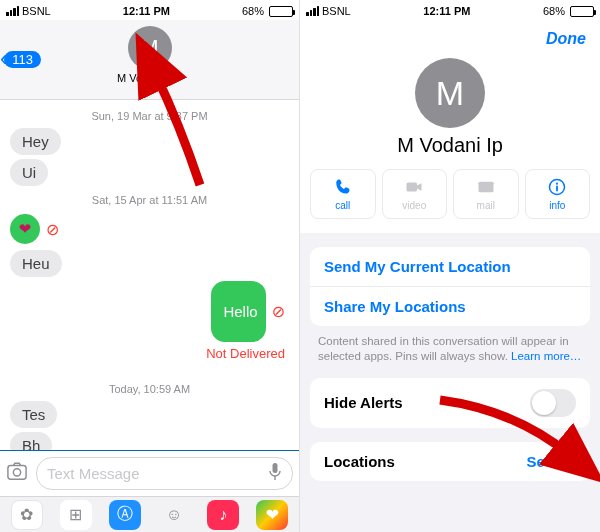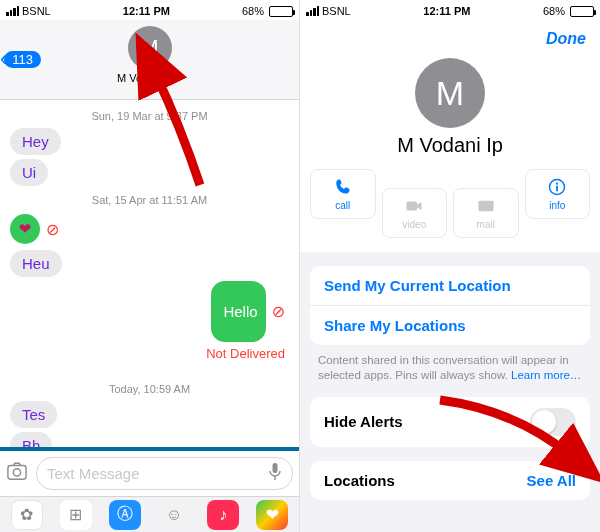--- a/index.html
+++ b/index.html
@@ -23,29 +23,29 @@
   .back { position:absolute; left:0; top:28px; display:flex; align-items:center; color:#007aff; font-size:15px; font-weight:500; }
   .back-chevron { font-size:22px; line-height:1; margin-right:-3px; font-weight:500; }
   .badge { background:#007aff; color:#fff; border-radius:14px; font-size:13px; padding:1px 8px; }
   .avatar-sm { width:44px; height:44px; border-radius:50%; background:#8e8e93; color:#fff; display:flex; align-items:center; justify-content:center; font-size:22px; font-weight:400; margin:2px auto 2px; }
   .contact-name-sm { text-align:center; font-size:11px; color:#000; }
   .contact-name-sm::after { content:" ›"; color:#8e8e93; }
 
   
   .messages { flex:1; overflow:hidden; padding:4px 10px 0; display:flex; flex-direction:column; font-size:14px; }
   .tstamp { text-align:center; font-size:11px; color:#8e8e93; margin:6px 0 4px; }
-  .bubble-in { align-self:flex-start; background:#e9e9eb; color:#6d28d9; border-radius:14px; padding:5px 12px; margin:2px 0; max-width:70%; font-size:15px;}
+  .bubble-in { align-self:flex-start; background:#e9e9eb; color:#404040; border-radius:14px; padding:5px 12px; margin:2px 0; max-width:70%; font-size:15px;}
   .bubble-out { align-self:flex-end; background:#34c759; color:#fff; border-radius:14px; padding:22px 12px; margin:2px 0; max-width:70%; font-size:15px; display:flex; align-items:center;}
   .row { display:flex; align-items:center; gap:6px; }
   .sticker { width:30px; height:30px; border-radius:50%; background:#34c759; display:flex; align-items:center; justify-content:center; color:#c2185b; font-size:15px;}
   .warn { color:#ff3b30; font-size:16px; }
   .not-delivered { align-self:flex-end; font-size:13px; color:#ff3b30; margin:2px 4px 16px 0;}
 
   
-  .input-bar { display:flex; align-items:center; padding:6px; gap:8px; border-top:4px solid #0369a1;}
+  .input-bar { display:flex; align-items:center; padding:6px; gap:8px; border-top:1px solid #0369a1;}
   .camera { color:#8e8e93; font-size:20px;}
   .text-field { flex:1; border:1px solid #d6d6d8; border-radius:16px; padding:5px 10px; font-size:15px; color:#c7c7cc; display:flex; justify-content:space-between; align-items:center; }
   .mic { color:#8e8e93; }
 
   
   .dock { height:36px; background:#f2f2f4; border-top:1px solid #d6d6d8; display:flex; align-items:center; justify-content:space-around; padding:0 2px;}
   .dock-icon { width:32px; height:30px; border-radius:8px; display:flex; align-items:center; justify-content:center; font-size:16px; color:#fff;}
   .di1{background:#fff;color:#888;border:1px solid #e5e5e7;}
   .di2{background:radial-gradient(circle,#fff,#fff);} 
   .di3{background:#1e90ff;} 
@@ -54,21 +54,21 @@
   .di6{background:linear-gradient(135deg,#34c759,#ffcc00,#ff3b30);} 
 
   
   .sheet-top { height:38px; display:flex; align-items:center; justify-content:flex-end; padding:0 14px;font-style:italic;}
   .done { color:#007aff; font-size:16px; font-weight:600;}
   .avatar-lg { width:70px; height:70px; border-radius:50%; background:#8e8e93; color:#fff; display:flex; align-items:center; justify-content:center; font-size:34px; margin:0 auto 6px;}
   .contact-name-lg { text-align:center; font-size:20px; font-weight:400; margin-bottom:12px;}
   .action-row { display:flex; gap:6px; padding:0 10px 14px;}
   .action-btn { flex:1; background:#fff; border:1px solid #eaeaec; border-radius:8px; height:50px; display:flex; flex-direction:column; align-items:center; justify-content:center; font-size:10px; gap:2px;}
   .action-btn svg { width:18px; height:18px; }
-  .action-btn.dis { color:#c7c7cc;margin-top:19px; } .action-btn.dis svg{fill:#c7c7cc;}
+  .action-btn.dis { color:#c7c7cc; } .action-btn.dis svg{fill:#c7c7cc;}
   .action-btn.en { color:#007aff; } .action-btn.en svg{fill:#007aff;}
   .settings { background:#f2f2f7; flex:1; padding-top:0; }
   .group { margin:14px 10px 0; background:#fff; border-radius:10px; overflow:hidden;}
   .grow { padding:11px 14px; font-size:15px; display:flex; align-items:center; justify-content:space-between;font-weight:bold;}
   .grow + .grow { border-top:1px solid #eaeaec;}
   .link { color:#007aff; }
   .hint { font-size:11.5px; color:#8e8e93; padding:8px 18px 0; line-height:1.3;}
   .hint a{color:#007aff; text-decoration:none;}
   .toggle { width:46px; height:28px; border-radius:14px; position:relative;}
   .toggle.on { background:#34c759;} .toggle.on .knob{ right:2px;}

